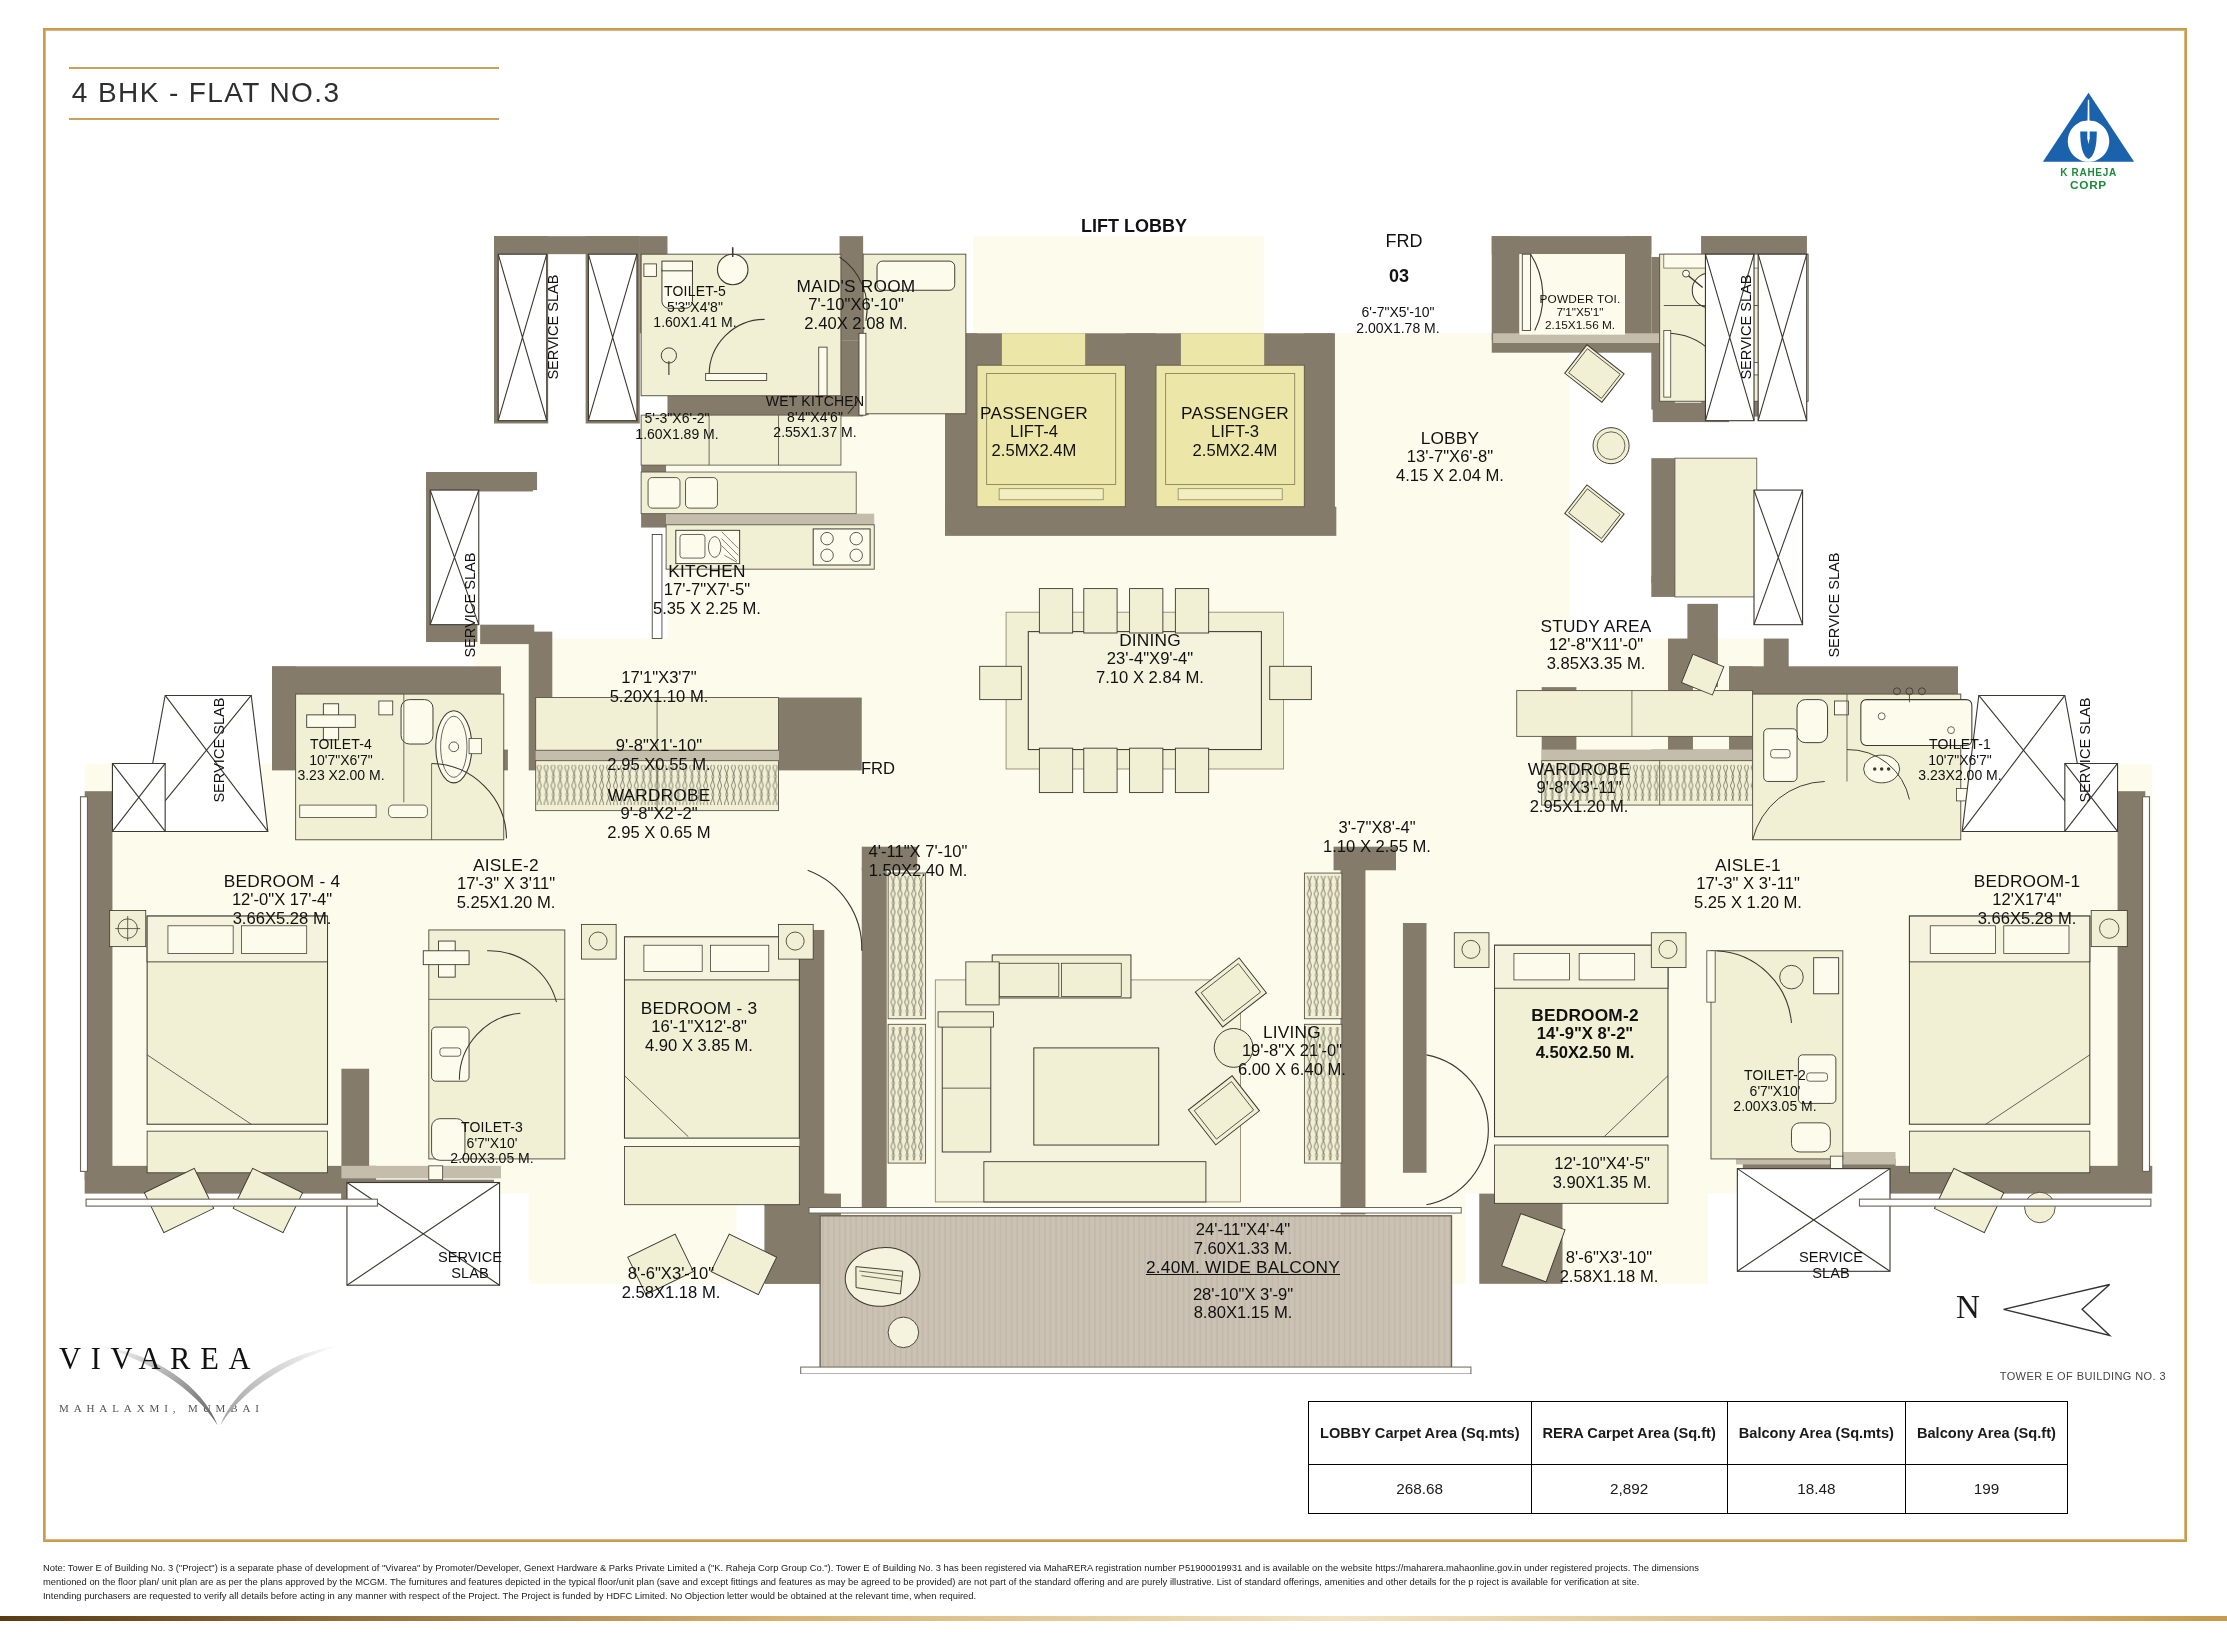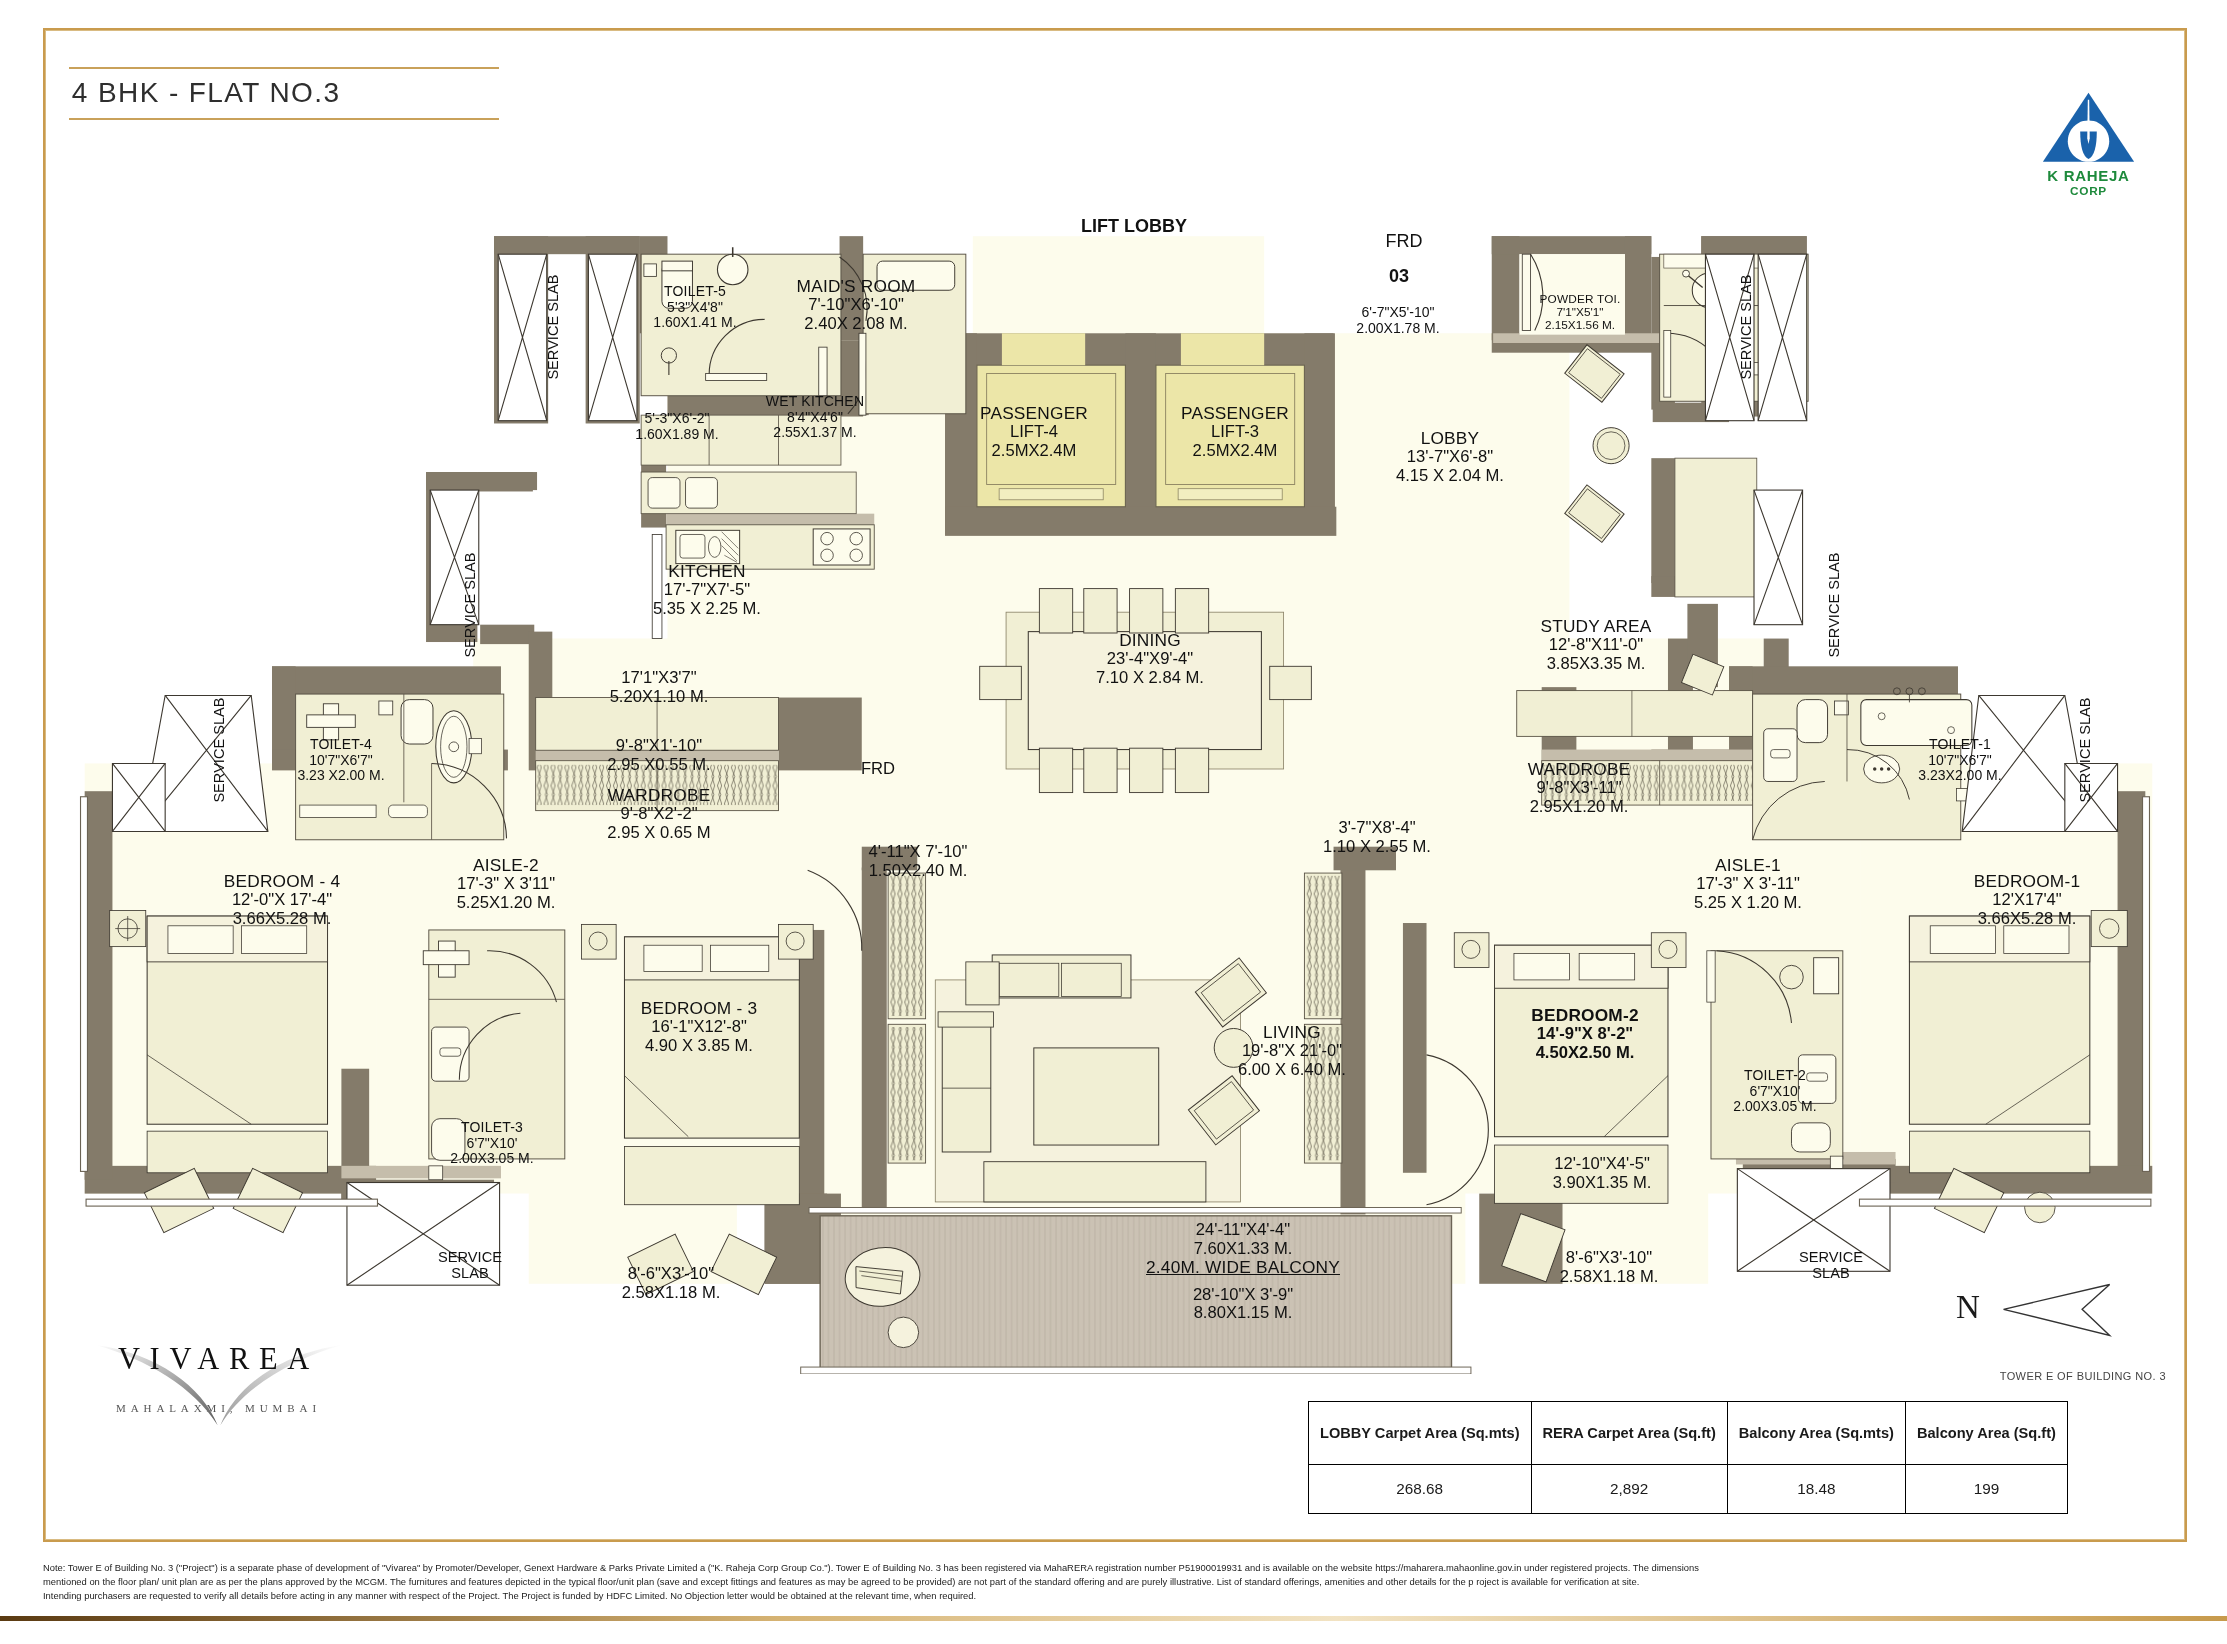--- a/index.html
+++ b/index.html
@@ -15,41 +15,41 @@
   #title-block{position:absolute;left:69px;top:67px;width:430px;}
   #title-rule-top{height:2.1px;background:#c9a15a;width:100%;}
   #title-rule-bot{height:2.1px;background:#c9a15a;width:100%;}
   #page-title{font-size:28px;letter-spacing:1.4px;color:#2e2e2e;
               padding:9.7px 2.8px 11px 2.8px;font-weight:400;line-height:1;
               font-family:"Liberation Sans", sans-serif;}
 
   
   #brand{position:absolute;right:62px;top:90px;width:153px;text-align:center;}
   #brand-mark{width:97px;height:76px;margin:0 auto;position:relative;}
-  #brand-name{font-size:15px;font-weight:bold;color:#1e8a3c;letter-spacing:0.7px;margin-top:1.4px;}
+  #brand-name{font-size:10px;font-weight:bold;color:#1e8a3c;letter-spacing:0.7px;margin-top:1.4px;}
   #brand-sub{font-size:11.8px;font-weight:bold;color:#1e8a3c;letter-spacing:0.7px;}
 
   
   #plan{position:absolute;left:43px;top:28px;width:2144px;height:1346px;}
   svg#plan-svg{position:absolute;left:0;top:0;}
 
   
   .lbl{position:absolute;text-align:center;line-height:1.12;
        font-family:"Liberation Sans", sans-serif;color:#111;
        white-space:nowrap;transform:translateX(-50%);}
   .lbl .nm{font-size:17.3px;letter-spacing:0.2px;}
   .lbl .dm{font-size:16.6px;}
   .lbl.small .nm{font-size:14px;}
   .lbl.small .dm{font-size:14px;}
   .lbl.tiny .nm{font-size:11.8px;}
   .lbl.tiny .dm{font-size:11.8px;}
   .lbl.vert{transform:translateX(-50%) rotate(-90deg);transform-origin:center center;}
 
   
-  #viva{position:absolute;left:59px;top:1342px;width:319px;text-align:center;}
+  #viva{position:absolute;left:59px;top:1342px;width:319px;}
   #viva-word{font-family:"Liberation Serif", serif;font-size:30.5px;letter-spacing:9.7px;
              color:#111;position:relative;z-index:2;}
   #viva-sub{font-family:"Liberation Serif", serif;font-size:11px;letter-spacing:4.9px;
             color:#555;margin-top:25px;}
   #viva-swoosh{position:absolute;left:50%;top:-4.2px;transform:translateX(-50%);z-index:1;}
 
   #tower-note{position:absolute;right:61px;top:1370px;font-size:11px;color:#444;
               letter-spacing:0.4px;}
 
   

